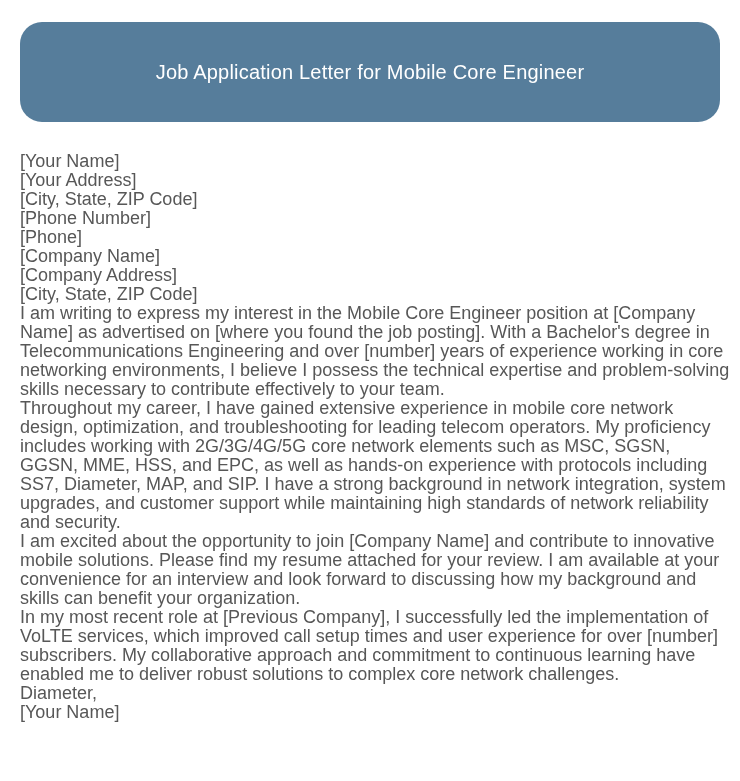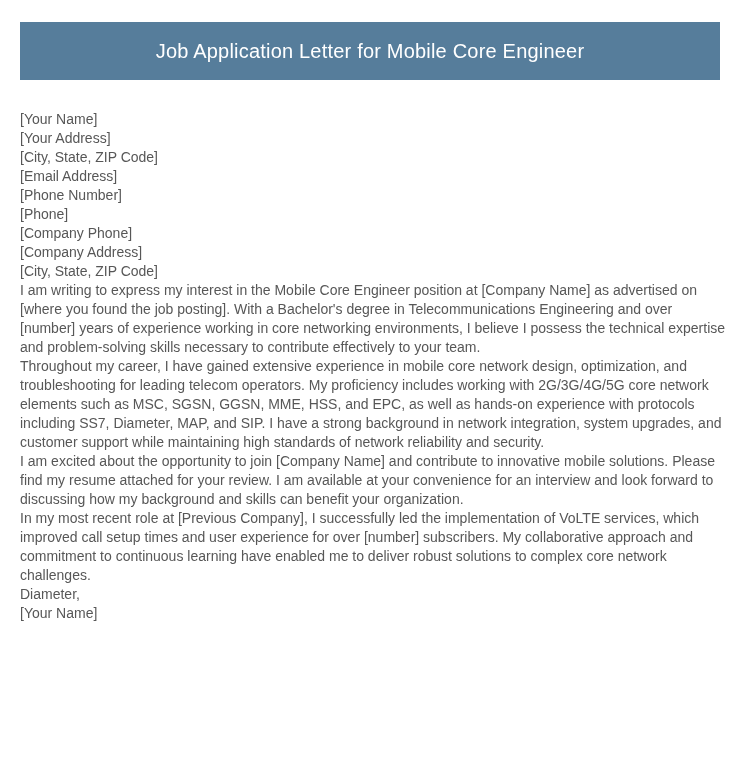--- a/index.html
+++ b/index.html
@@ -9,61 +9,61 @@
   }
   body {
     width: 740px;
     height: 781px;
     font-family: "Liberation Sans", "DejaVu Sans", sans-serif;
     overflow: hidden;
   }
   .banner {
     margin: 22px auto 0 20px;
     width: 700px;
-    height: 58px;
+    height: 100px;
     background: var(--banner-bg, #567d9b);
     display: flex;
     align-items: center;
     justify-content: center;
+    border-radius: 22px;
   }
   .banner h1 {
     margin: 0;
     font-size: 20px;
     font-weight: 500;
     letter-spacing: 0.2px;
     color: var(--banner-fg, #ffffff);
   }
   .letter {
     margin: 30px 10px 0 20px;
     width: 710px;
     color: var(--body-fg, #575757);
-    font-size: 14px;
+    font-size: 18px;
     line-height: 19px;
   }
   .letter .line,
   .letter p {
     margin: 0;
     padding: 0;
   }
 </style>
 </head>
 <body style="background: rgb(255, 255, 255);">
 
 <div class="banner">
   <h1>Job Application Letter for Mobile Core Engineer</h1>
 </div>
 
 <div class="letter">
   <div class="line">[Your Name]</div>
   <div class="line">[Your Address]</div>
   <div class="line">[City, State, ZIP Code]</div>
-  <div class="line">[Email Address]</div>
   <div class="line">[Phone Number]</div>
   <div class="line">[Phone]</div>
-  <div class="line">[Company Phone]</div>
+  <div class="line">[Company Name]</div>
   <div class="line">[Company Address]</div>
   <div class="line">[City, State, ZIP Code]</div>
   <p>I am writing to express my interest in the Mobile Core Engineer position at [Company Name] as advertised on [where you found the job posting]. With a Bachelor's degree in Telecommunications Engineering and over [number] years of experience working in core networking environments, I believe I possess the technical expertise and problem-solving skills necessary to contribute effectively to your team.</p>
   <p>Throughout my career, I have gained extensive experience in mobile core network design, optimization, and troubleshooting for leading telecom operators. My proficiency includes working with 2G/3G/4G/5G core network elements such as MSC, SGSN, GGSN, MME, HSS, and EPC, as well as hands-on experience with protocols including SS7, Diameter, MAP, and SIP. I have a strong background in network integration, system upgrades, and customer support while maintaining high standards of network reliability and security.</p>
   <p>I am excited about the opportunity to join [Company Name] and contribute to innovative mobile solutions. Please find my resume attached for your review. I am available at your convenience for an interview and look forward to discussing how my background and skills can benefit your organization.</p>
   <p>In my most recent role at [Previous Company], I successfully led the implementation of VoLTE services, which improved call setup times and user experience for over [number] subscribers. My collaborative approach and commitment to continuous learning have enabled me to deliver robust solutions to complex core network challenges.</p>
   <div class="line">Diameter,</div>
   <div class="line">[Your Name]</div>
 </div>
 

